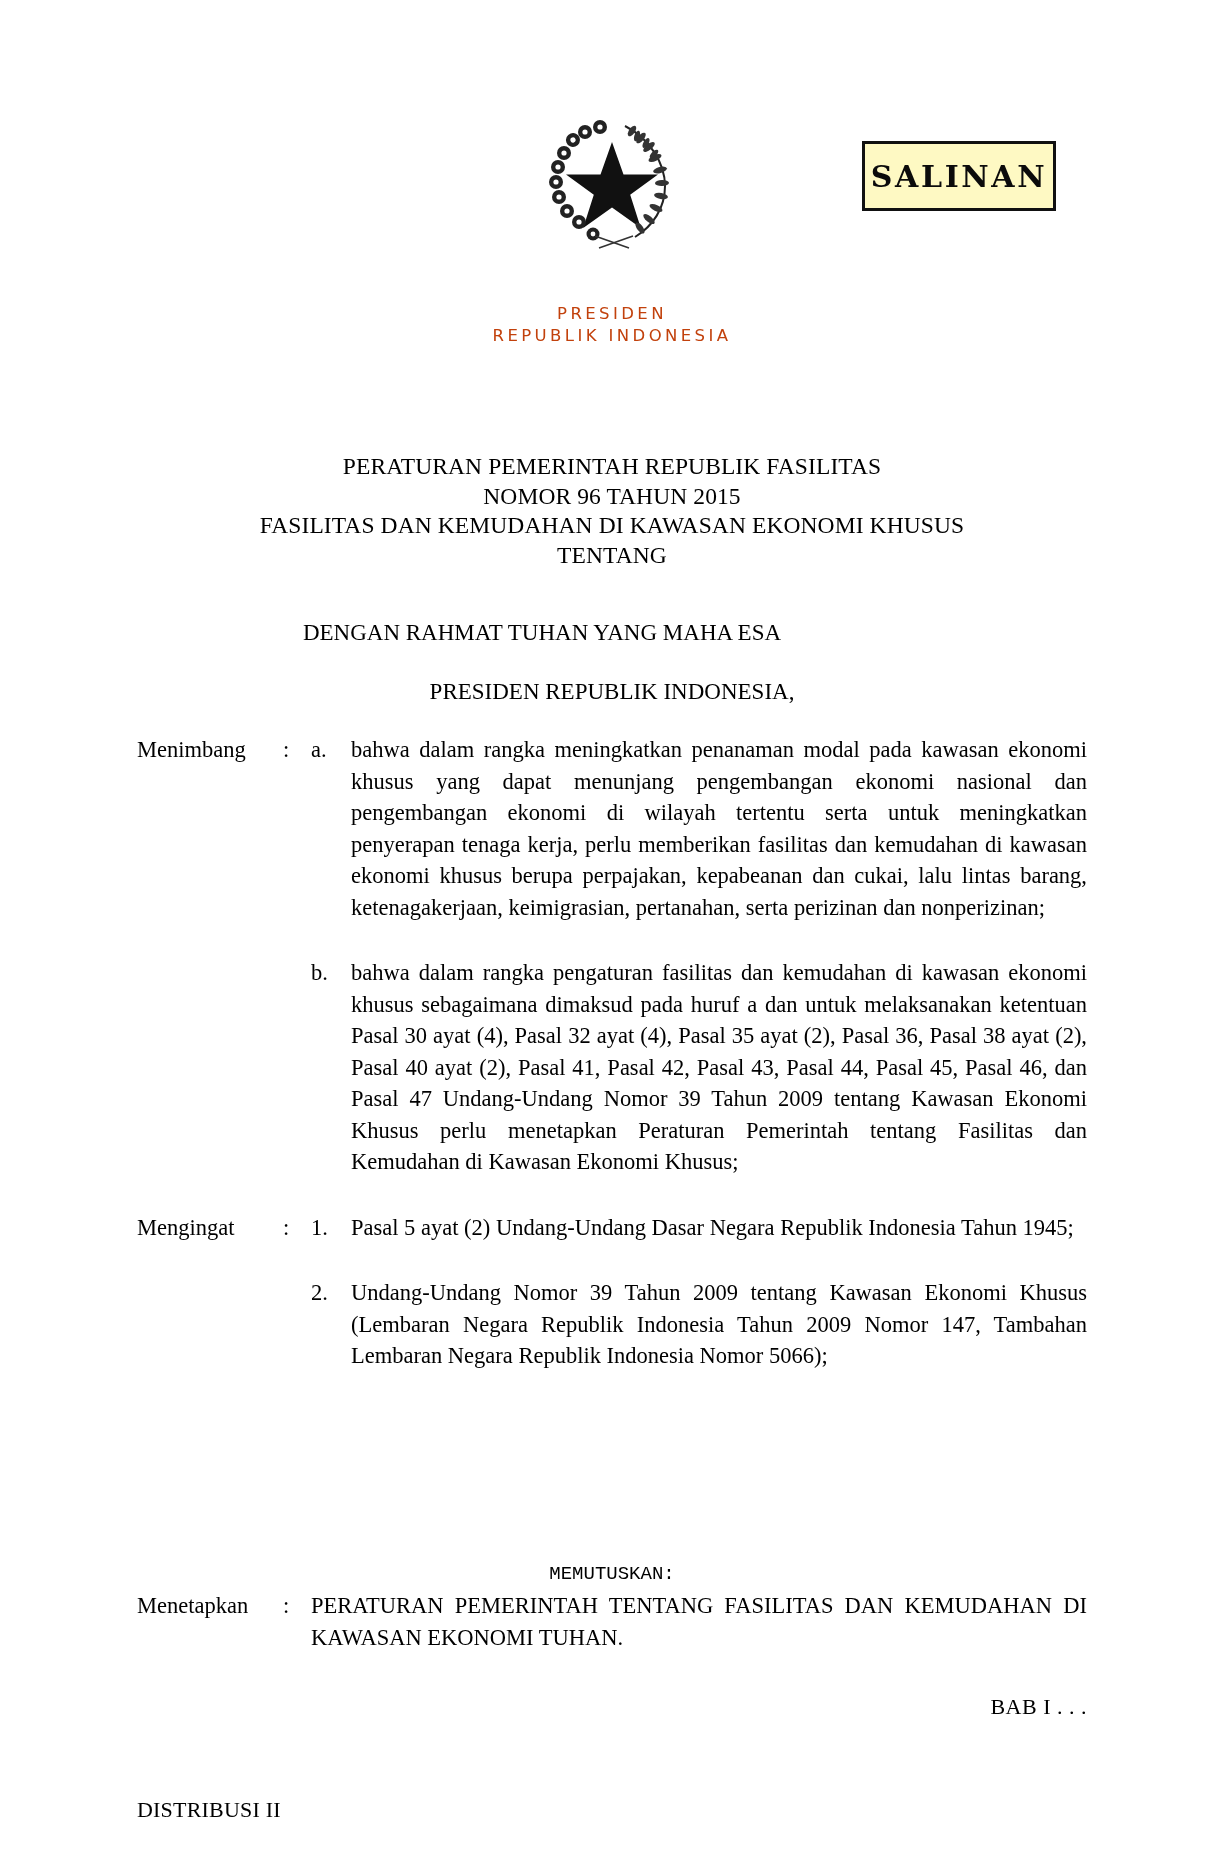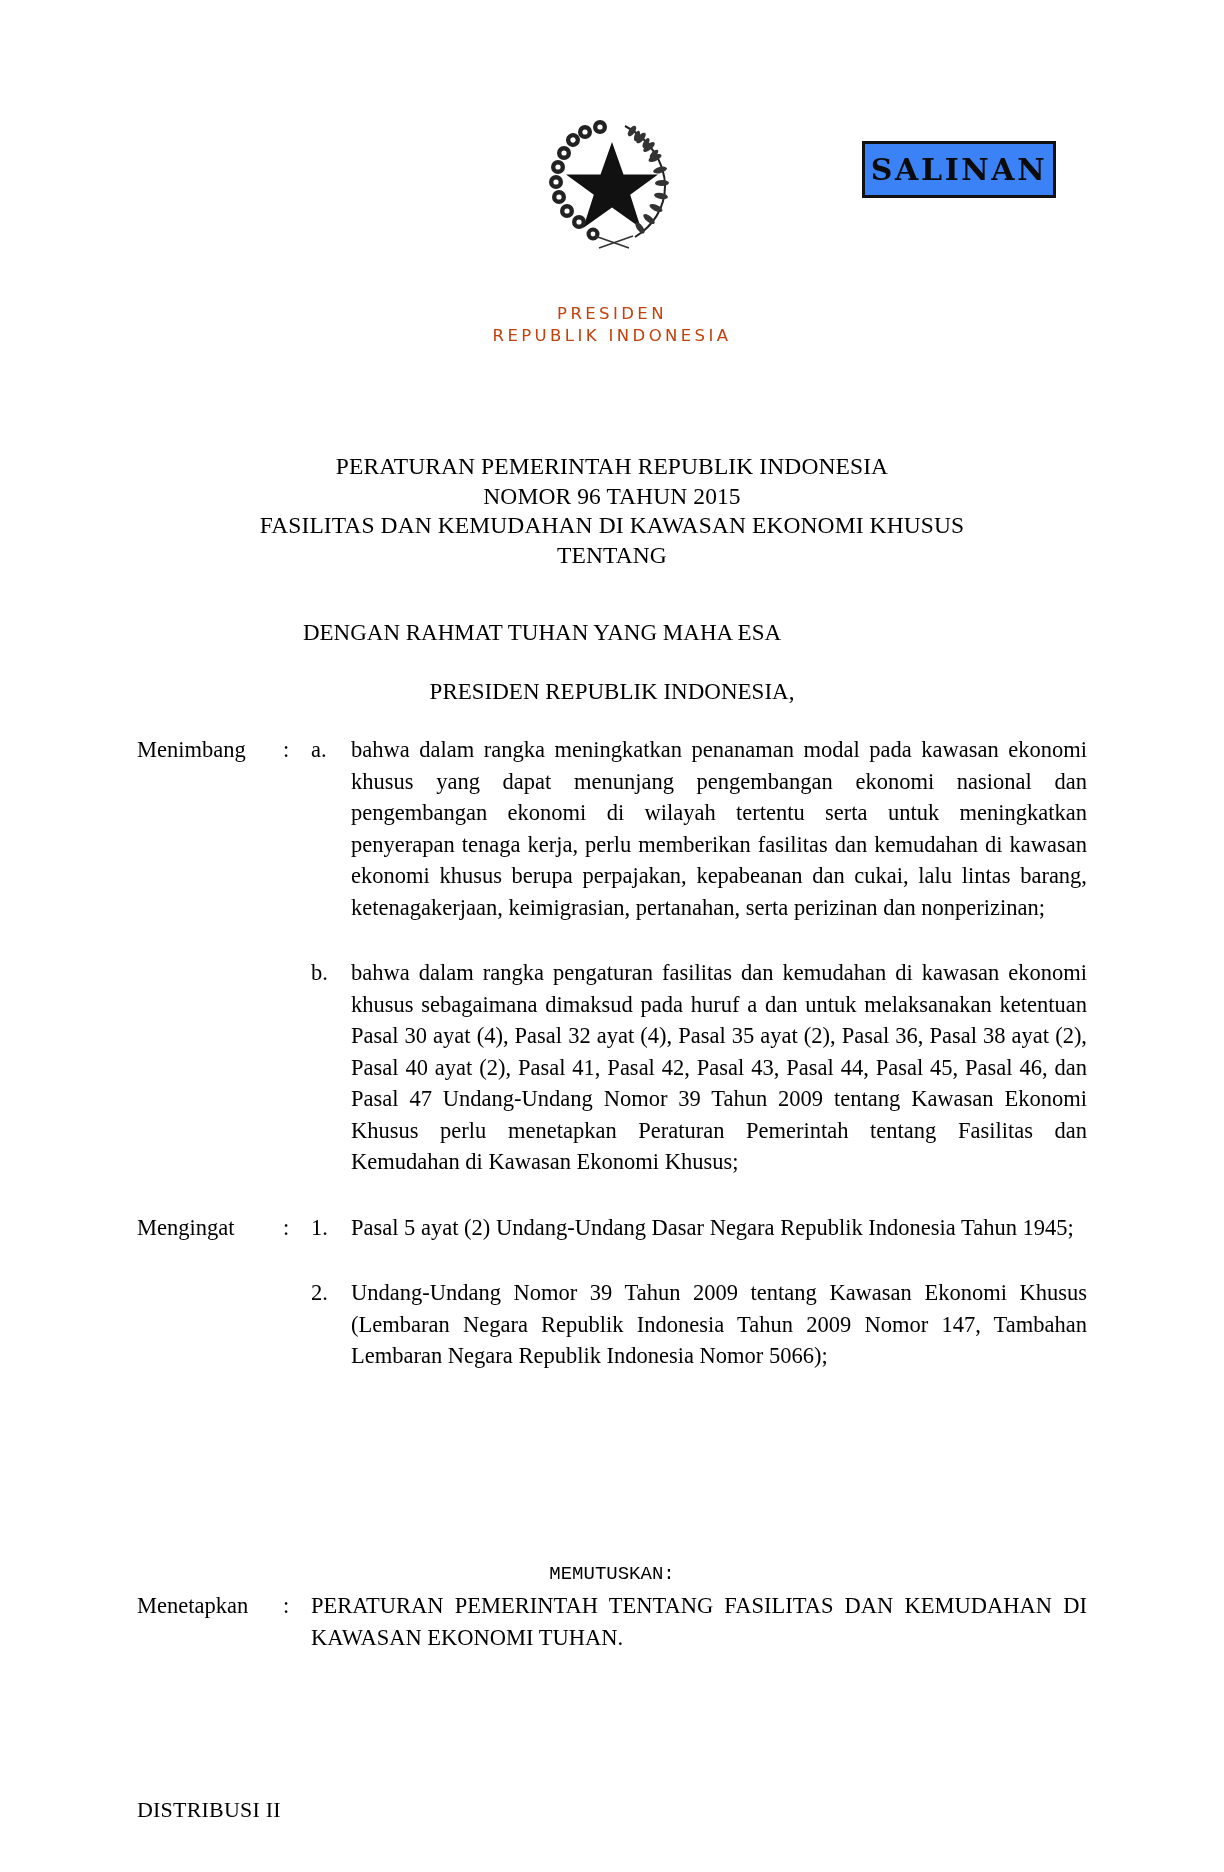--- a/index.html
+++ b/index.html
@@ -62,27 +62,27 @@
     line-height: 22px;
     font-weight: 400;
   }
   .presiden-caption .l2 { display: block; }
 
   .salinan-box {
     position: absolute;
     left: 862px;
     top: 141px;
     width: 194px;
-    height: 57px;
+    height: 70px;
     border: 3px solid #111;
     box-sizing: border-box;
     display: flex;
     align-items: center;
     justify-content: center;
-    background: #3b82f6;
+    background: #fef9c3;
   }
   .salinan-text {
     font-family: "DejaVu Serif", "Liberation Serif", serif;
     font-weight: 700;
     font-size: 30px;
     letter-spacing: 2.6px;
     color: #0b0b0b;
   }
 
   
@@ -321,21 +321,21 @@
       <span>PRESIDEN</span>
       <span class="l2">REPUBLIK INDONESIA</span>
     </div>
 
     <div class="salinan-box">
       <span class="salinan-text">SALINAN</span>
     </div>
   </div>
 
   <div class="title-block">
-    <div>PERATURAN PEMERINTAH REPUBLIK INDONESIA</div>
+    <div>PERATURAN PEMERINTAH REPUBLIK FASILITAS</div>
     <div>NOMOR 96 TAHUN 2015</div>
     <div>FASILITAS DAN KEMUDAHAN DI KAWASAN EKONOMI KHUSUS</div>
     <div>TENTANG</div>
   </div>
 
   <div class="rahmat">DENGAN RAHMAT TUHAN YANG MAHA ESA</div>
   <div class="presiden-ri">PRESIDEN REPUBLIK INDONESIA,</div>
 
   <div class="body-zone">
 
@@ -371,15 +371,16 @@
   </div>
 
   <div class="memutuskan">MEMUTUSKAN:</div>
 
   <div class="menetapkan-row">
     <div class="label">Menetapkan</div>
     <div class="colon">:</div>
     <div class="content">PERATURAN PEMERINTAH TENTANG FASILITAS DAN KEMUDAHAN DI KAWASAN EKONOMI TUHAN.</div>
   </div>
 
+  <div class="next-page">BAB I . . .</div>
   <div class="footer-dist">DISTRIBUSI II</div>
 
 </div>
 
 </body></html>

